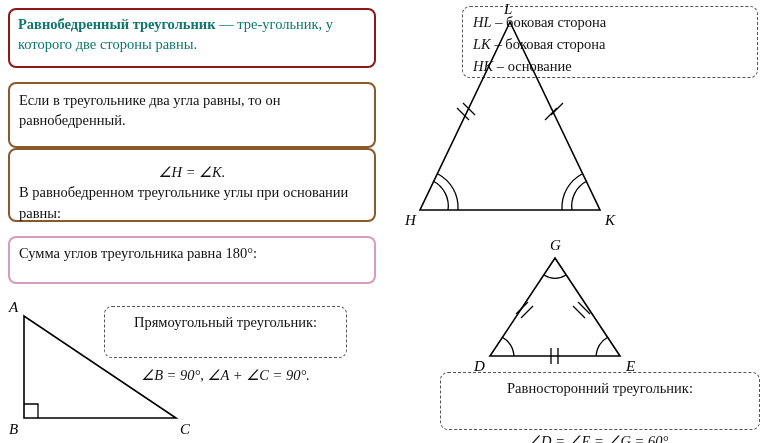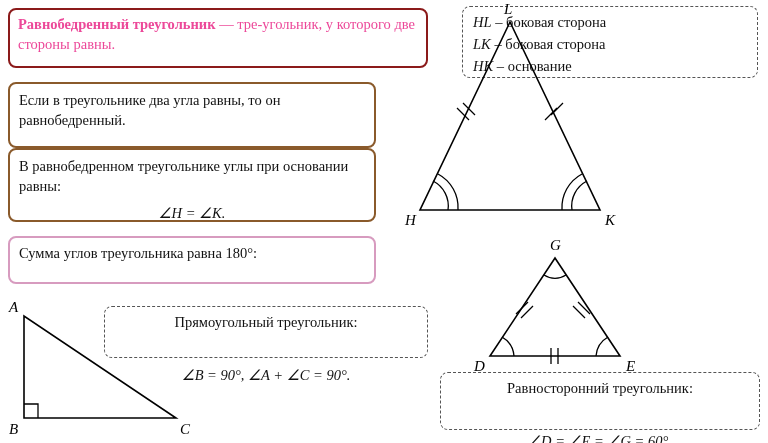--- a/index.html
+++ b/index.html
@@ -19,26 +19,26 @@
     position: absolute;
     box-sizing: border-box;
     border-radius: 8px;
   }
   .box .txt {
     display: block;
   }
 
   
   #def-box {
-    left: 8px; top: 8px; width: 420px; height: 60px;
+    left: 8px; top: 8px; width: 368px; height: 60px;
     border: 2px solid #8b1a1a;
     padding: 5px 8px;
     font-size: 14.5px;
     line-height: 1.35;
-    color: #ec4899;
+    color: #0f766e;
   }
   #def-box b { font-weight: bold; }
 
   
   .brown {
     border: 2px solid #8a5a2b;
     padding: 6px 9px;
     font-size: 14.5px;
     line-height: 1.4;
     color: #111;
@@ -63,21 +63,21 @@
     font-size: 14.5px;
     line-height: 1.45;
     color: #111;
     text-align: center;
   }
   #legend-box {
     left: 462px; top: 6px; width: 296px; height: 72px;
     text-align: left;
     line-height: 1.5;
   }
-  #right-tri-box { left: 104px; top: 306px; width: 324px; height: 52px; text-align: center; }
+  #right-tri-box { left: 104px; top: 306px; width: 243px; height: 52px; text-align: center; }
   #equilat-box { left: 440px; top: 372px; width: 320px; height: 58px; }
 
   .center { text-align: center; }
   i, .it { font-style: italic; margin-top: 32px; }
 
   
   svg.fig {
     position: absolute;
     overflow: visible;
   }
@@ -105,22 +105,22 @@
 
   <div class="box" id="def-box">
     <b>Равнобедренный  треугольник</b><span> — </span><span>тре-угольник, у которого две стороны равны.</span>
   </div>
 
   <div class="box brown" id="stmt1">
     <span class="txt">Если в треугольнике два угла равны, то он равнобедренный.</span>
   </div>
 
   <div class="box brown" id="stmt2">
+    <span class="txt center it" style="margin-top:6px">∠H = ∠K.</span>
     <span class="txt">В равнобедренном треугольнике углы при основании равны:</span>
-    <span class="txt center it" style="margin-top:6px">∠H = ∠K.</span>
   </div>
 
   <div class="box" id="sum-box">
     <span class="txt">Сумма углов треугольника равна 180°:</span>
   </div>
 
   <div class="box dashed" id="legend-box">
     <div>
       <i>HL</i><span> – боковая сторона</span>
     </div>

